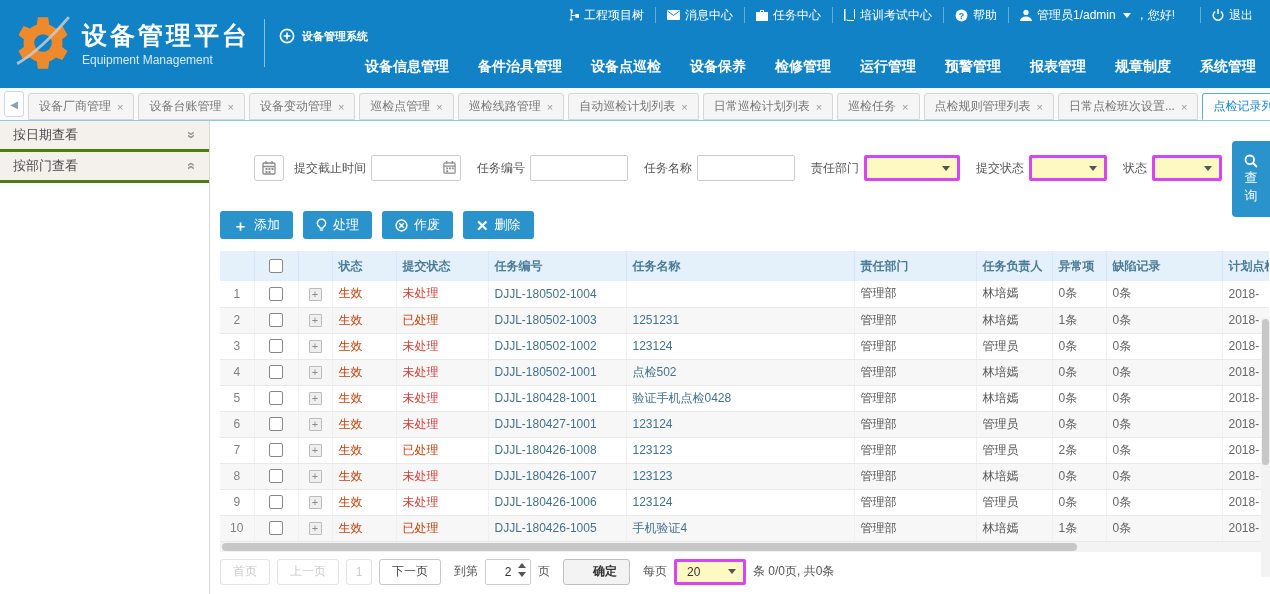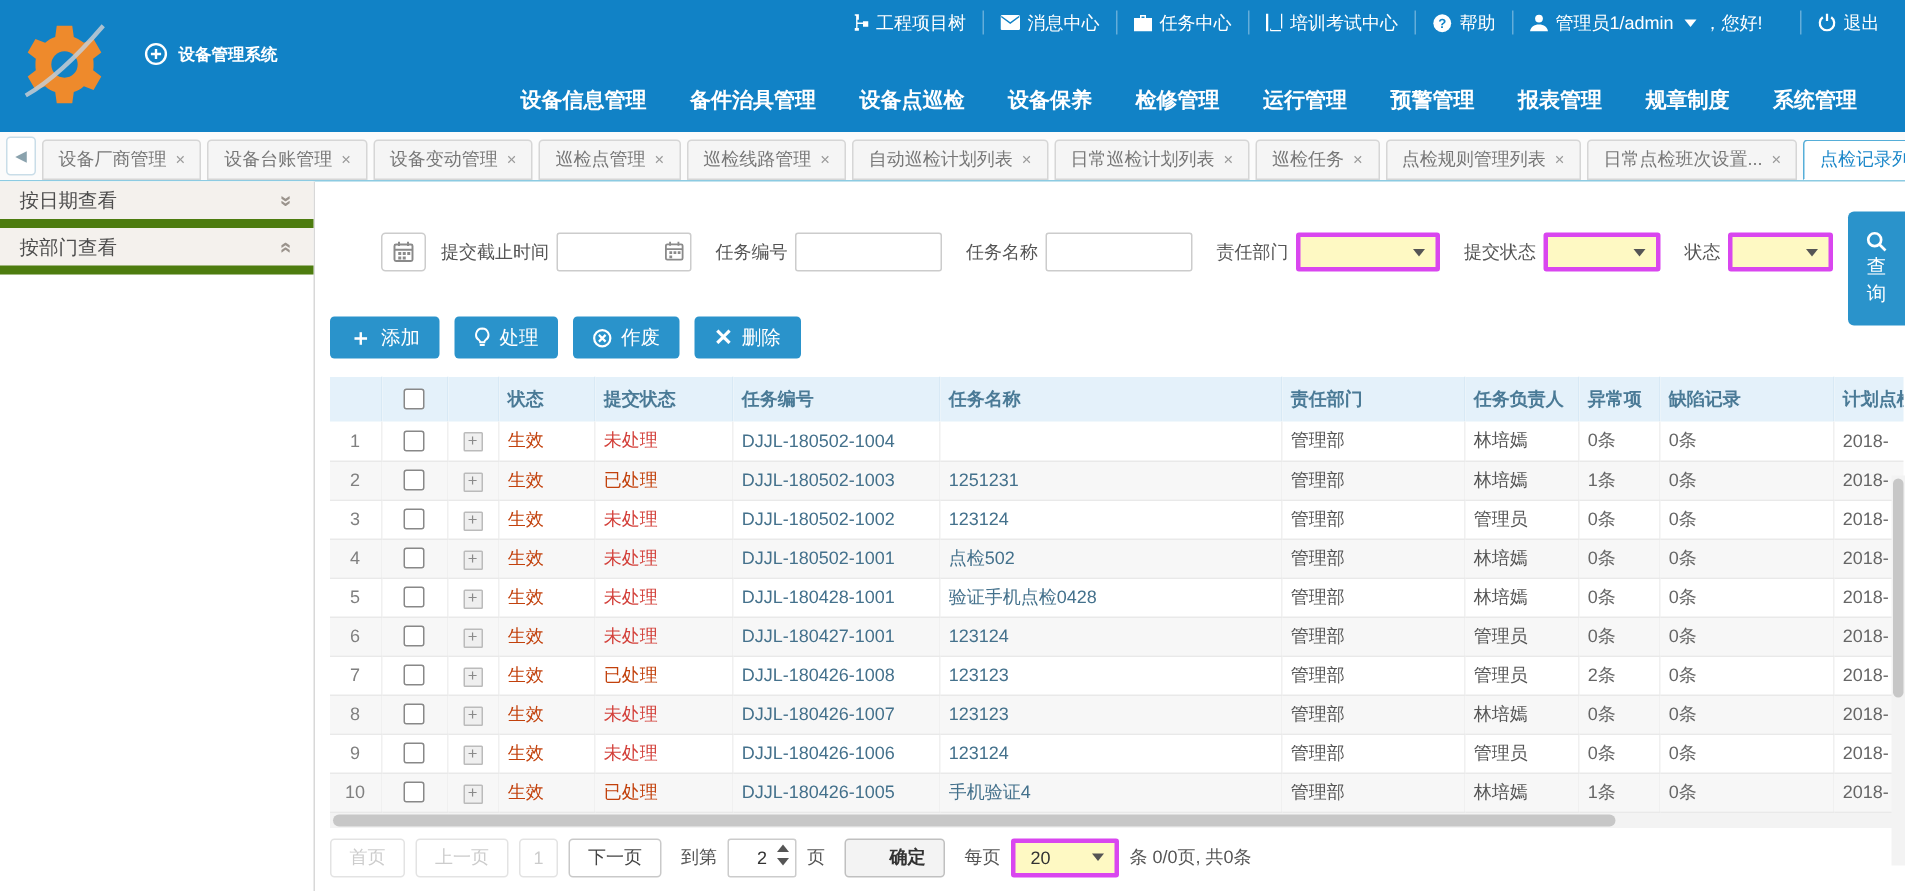--- a/index.html
+++ b/index.html
@@ -13,36 +13,36 @@
   .logo-txt { padding-right:14px; border-right:1px solid rgba(255,255,255,.5); }
   .logo-cn { font-size:25px; letter-spacing:3px; font-weight:bold; }
   .logo-en { font-size:12px; color:#d7ebf9; margin-top:1px; }
   .sysname { display:flex; align-items:center; gap:7px; margin-left:14px; font-size:11px; font-weight:bold; margin-top:-14px; }
   .util { position:absolute; top:0; right:6px; height:30px; display:flex; align-items:center; font-size:12px; }
   .util-item { display:flex; align-items:center; gap:5px; padding:0 11px; height:16px; border-left:1px solid rgba(255,255,255,.35); cursor:pointer; white-space:nowrap; }
   .util-item:first-child { border-left:none; }
   .util-item svg { flex:none; }
   .logout { margin-left:14px; }
   .caret-dn-w { width:0;height:0;border-left:4px solid transparent;border-right:4px solid transparent;border-top:5px solid #fff; display:inline-block; margin-left:2px;}
-  .nav { position:absolute; right:32px; bottom:12px; display:flex; gap:29px; font-size:14px; font-weight:bold; }
+  .nav { position:absolute; right:14px; bottom:12px; display:flex; gap:29px; font-size:14px; font-weight:bold; }
   .nav-item { cursor:pointer; white-space:nowrap; }
 
   
   .tabbar { height:33px; background:#fbfbfb; border-bottom:1px solid #8ccbe2; display:flex; align-items:center; padding:0 2px; }
   .tab-arrow { width:20px; height:26px; border:1px solid #c9dde8; background:#fff; border-radius:3px; color:#8aa2ad;
     font-size:10px; display:flex; align-items:center; justify-content:center; cursor:pointer; flex:none; margin:0 2px; }
   .tab { height:27px; margin:0 2px; padding:0 10px; background:#f5f5f5; border:1px solid #d6d6d6; border-radius:3px 3px 0 0;
     display:flex; align-items:center; font-size:12px; color:#777; cursor:pointer; white-space:nowrap; margin-top:5px; }
   .tab .x { margin-left:6px; color:#9a9a9a; font-size:11px; }
   .tab.active { background:#fff; border-color:#56aed8; border-bottom-color:#fff; color:#1b87c9; }
 
   
   .content { display:flex; height:473px; }
   .side { width:210px; flex:none; border-right:1px solid #d8d8d8; background:#fff; }
-  .side-sec { height:31px; padding:0 13px; background:#f4f1ed; border-bottom:6px solid #4d7c0f;
+  .side-sec { height:31px; padding:0 13px; background:#f4f1ed; border-bottom:3px solid #4d7c0f;
     display:flex; align-items:center; justify-content:space-between; font-size:13px; color:#4d4d4d; cursor:pointer; }
   .chev { display:inline-block; transform:rotate(90deg); color:#9a938c; font-size:14px; font-weight:bold; }
 
   .main { flex:1; position:relative; overflow:hidden; padding:0 0 0 8px; }
 
   
   .filters { display:flex; align-items:center; margin-top:34px; font-size:12px; color:#555;padding-left:36px; }
   .flabel { margin:0 5px 0 16px; white-space:nowrap; }
   .flabel.first { margin-left:10px; }
   .inp { height:26px; border:1px solid #ccc; border-radius:2px; background:#fff; }
@@ -109,20 +109,24 @@
 </head>
 <body>
 
 <div class="hdr">
   <div class="logo">
     <svg class="gear" viewBox="0 0 24 24">
       <path fill="#ee8a2c" d="M21.2 13.5c.1-.5.1-1 .1-1.5s0-1-.1-1.5l2.1-1.6-2-3.5-2.5 1a9 9 0 0 0-2.6-1.5L15.8 2h-4l-.4 2.9c-1 .3-1.8.8-2.6 1.5l-2.5-1-2 3.5 2.1 1.6c-.1.5-.1 1-.1 1.5s0 1 .1 1.5l-2.1 1.6 2 3.5 2.5-1c.8.7 1.6 1.2 2.6 1.5l.4 2.9h4l.4-2.9c1-.3 1.8-.8 2.6-1.5l2.5 1 2-3.5-2.1-1.6z" transform="translate(-1.8,0)"></path>
       <circle cx="12" cy="12" r="3.4" fill="#1182c6"></circle>
       <path fill="none" stroke="#c7cdd2" stroke-width="1.1" d="M2 20 C 9 16, 16 9, 22 2" opacity=".85"></path>
     </svg>
+    <div class="logo-txt">
+      <div class="logo-cn">设备管理平台</div>
+      <div class="logo-en">Equipment Management</div>
+    </div>
     <div class="sysname">
       <svg width="16" height="16" viewBox="0 0 16 16">
         <circle cx="8" cy="8" r="6.6" fill="none" stroke="#fff" stroke-width="1.6"></circle>
         <path d="M8 4.6v6.8M4.6 8h6.8" stroke="#fff" stroke-width="1.6"></path>
       </svg>
       <span>设备管理系统</span>
     </div>
   </div>
 
   <div class="util">

